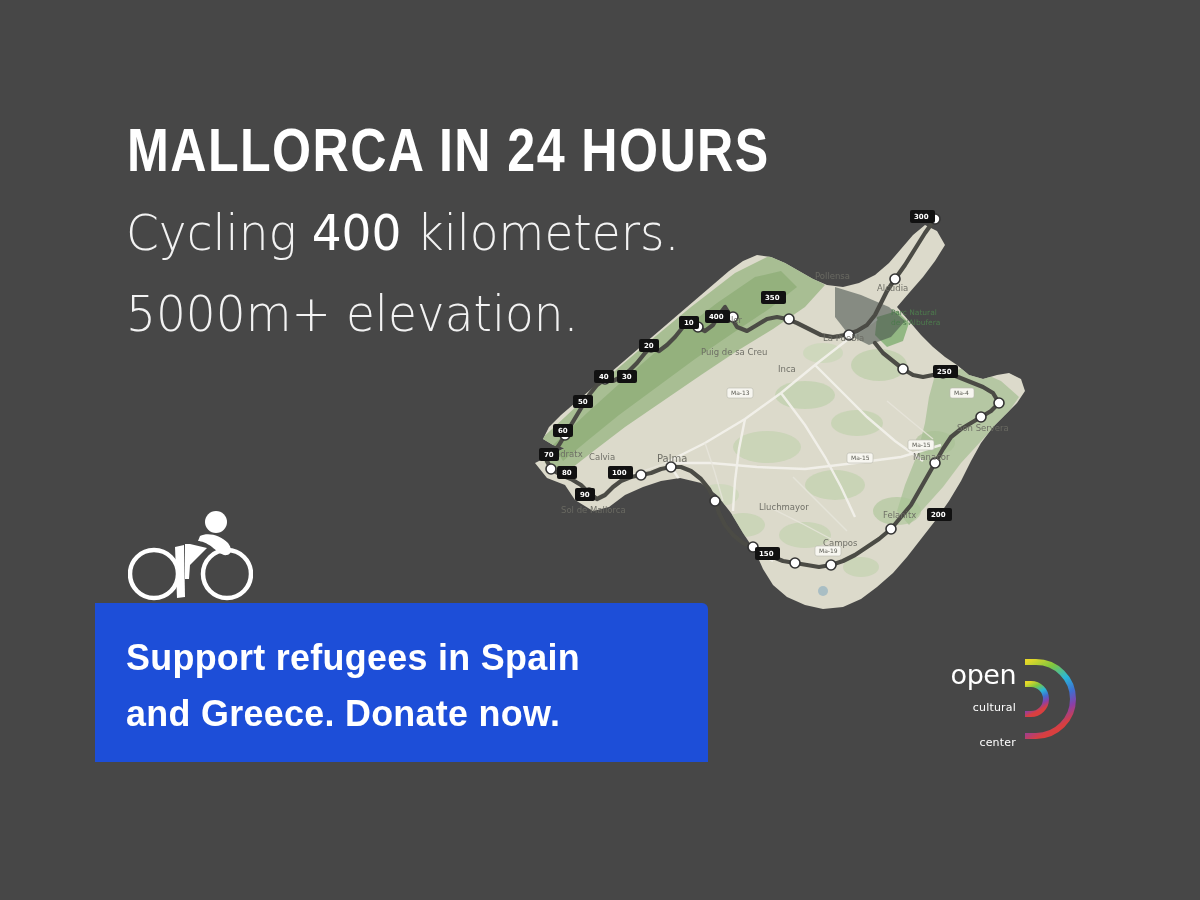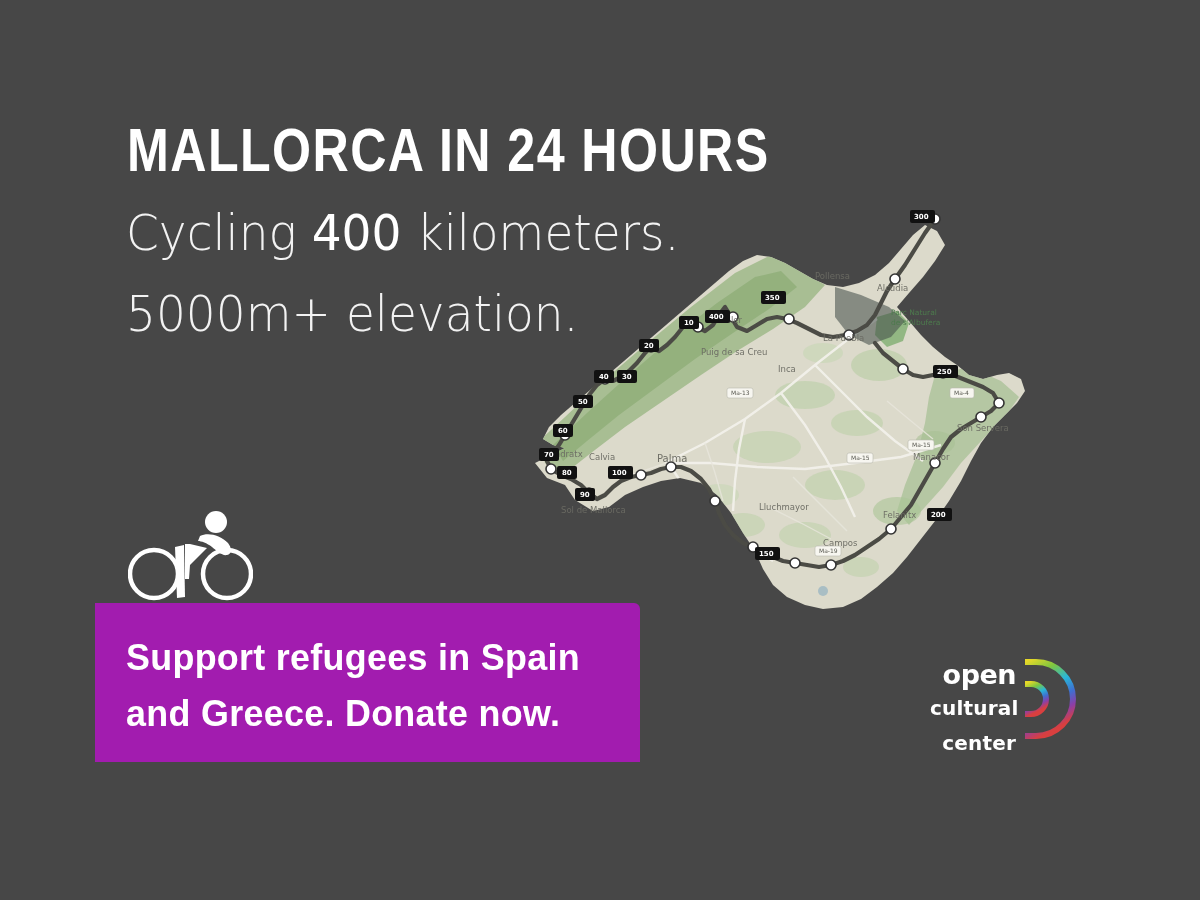--- a/index.html
+++ b/index.html
@@ -56,23 +56,23 @@
     top: 505px;
     width: 125px;
     height: 100px;
   }
 
   
   .banner {
     position: absolute;
     left: 95px;
     top: 603px;
-    width: 545px;
+    width: 613px;
     height: 159px;
-    background: #a21caf;
+    background: #1d4ed8;
     border-radius: 0 6px 0 0;
     box-sizing: border-box;
     padding: 27px 0 0 31px;
   }
   .banner-line {
     font-family: "Liberation Sans", sans-serif;
     font-weight: 700;
     font-size: 37px;
     line-height: 56px;
     color: #ffffff;
@@ -92,30 +92,30 @@
   }
   .logo-text-wrap {
     position: absolute;
     left: 0;
     top: 0;
     width: 86px;
     text-align: right;
   }
   .logo-open {
     font-family: "DejaVu Sans", sans-serif;
-    font-weight: 700;
+    font-weight: 400;
     font-size: 27px;
     line-height: 29px;
     color: #ffffff;
     letter-spacing: -0.5px;
   }
   .logo-sub {
     font-family: "DejaVu Sans", sans-serif;
-    font-weight: 700;
-    font-size: 20px;
+    font-weight: 400;
+    font-size: 11px;
     line-height: 18px;
     color: #ffffff;
     margin-top: 10px;
     letter-spacing: 0.2px;
   }
   .logo-mark {
     position: absolute;
     left: 88px;
     top: -2px;
     width: 58px;

